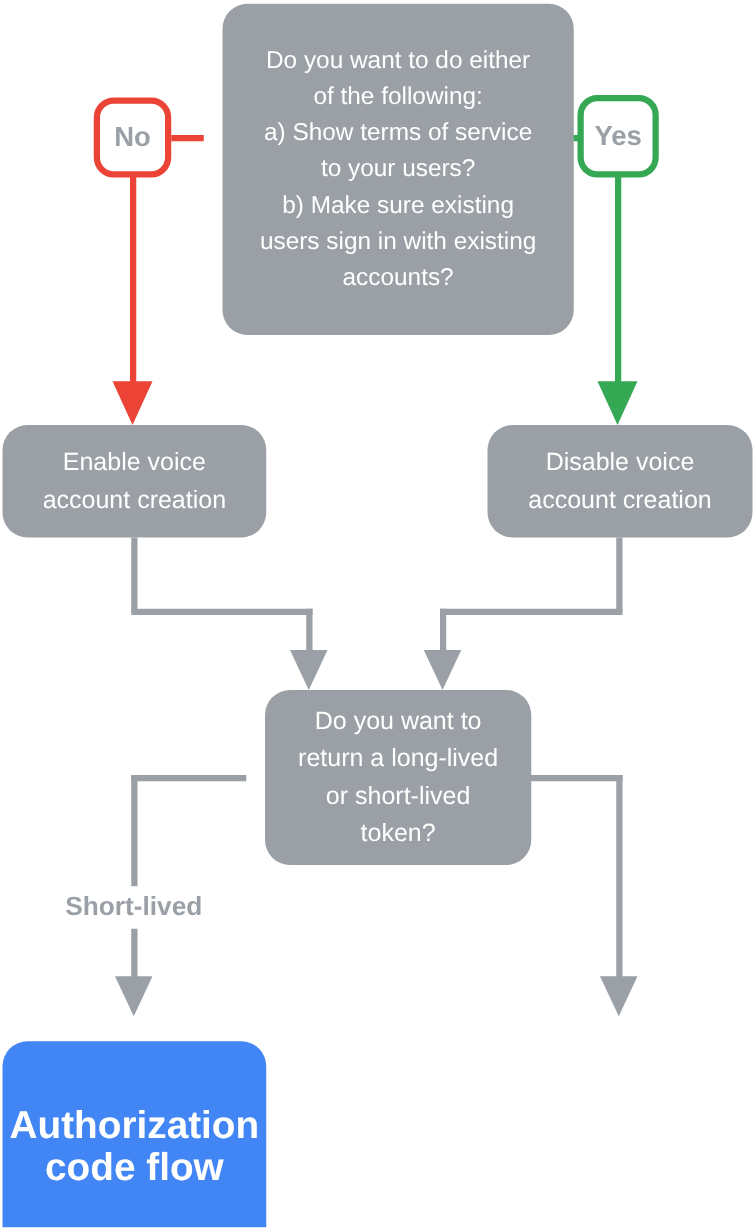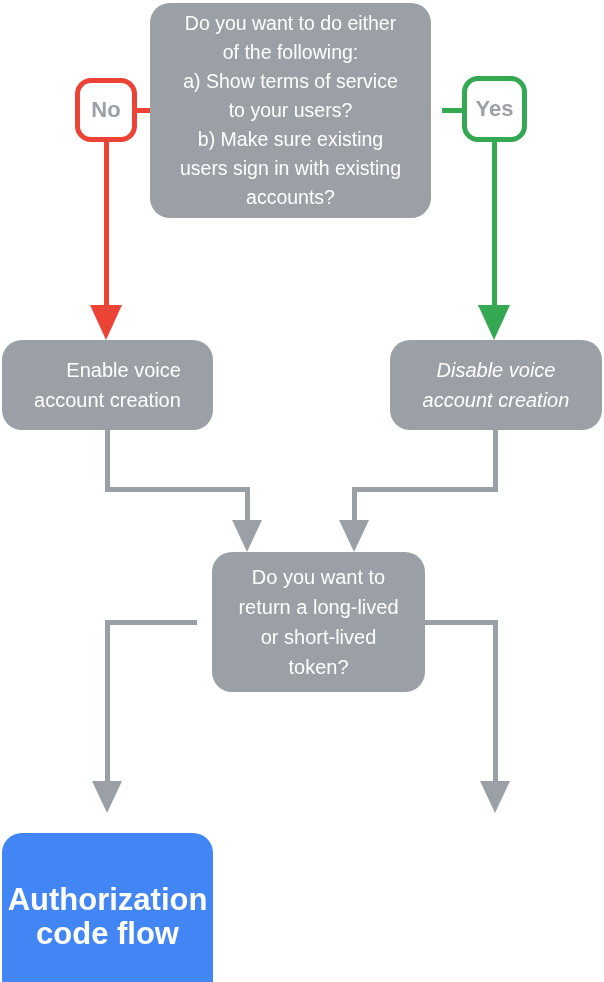--- a/index.html
+++ b/index.html
@@ -65,42 +65,43 @@
   <div class="arrowhead ah-gray" style="left:339px;top:520px;"></div>
 
   <div class="seg seg-gray" style="left:105px;top:620px;width:92px;height:5px;"></div>
   <div class="seg seg-gray" style="left:105px;top:620px;width:5px;height:163px;"></div>
   <div class="arrowhead ah-gray" style="left:92px;top:781px;"></div>
 
   <div class="seg seg-gray" style="left:406px;top:620px;width:92px;height:5px;"></div>
   <div class="seg seg-gray" style="left:493px;top:620px;width:5px;height:163px;"></div>
   <div class="arrowhead ah-gray" style="left:480px;top:781px;"></div>
 
-  <div class="node gray-node top-node z2" style="left:150px;top:3px;width:281px;height:215px;">Do you want to do either
+  <div class="node gray-node top-node z2" style="left:178px;top:3px;width:281px;height:265px;">Do you want to do either
 of the following:
 a) Show terms of service
 to your users?
 b) Make sure existing
 users sign in with existing
 accounts?</div>
 
   <div class="badge badge-no" style="left:75px;top:78px;width:62px;height:64px;">No</div>
 
   <div class="badge badge-yes" style="left:462px;top:76px;width:65px;height:66px;">Yes</div>
 
-  <div class="node gray-node z2" style="left:2px;top:340px;width:211px;height:90px;text-align:right;">Enable voice
+  <div class="node gray-node z2" style="left:2px;top:340px;width:211px;height:90px;">Enable voice
 account creation</div>
 
-  <div class="node gray-node z2" style="left:390px;top:340px;width:212px;height:90px;font-style:italic;">Disable voice
+  <div class="node gray-node z2" style="left:390px;top:340px;width:212px;height:90px;">Disable voice
 account creation</div>
 
   <div class="node gray-node z2" style="left:212px;top:552px;width:213px;height:140px;">Do you want to
 return a long-lived
 or short-lived
 token?</div>
 
+  <div class="edge-label" style="left:22px;top:709px;width:170px;height:34px;">Short-lived</div>
 
 
   <div class="node blue-node z2" style="left:2px;top:813px;width:211px;height:167px;">Authorization
 code flow</div>
 
 
 </div>
 
 </body></html>

